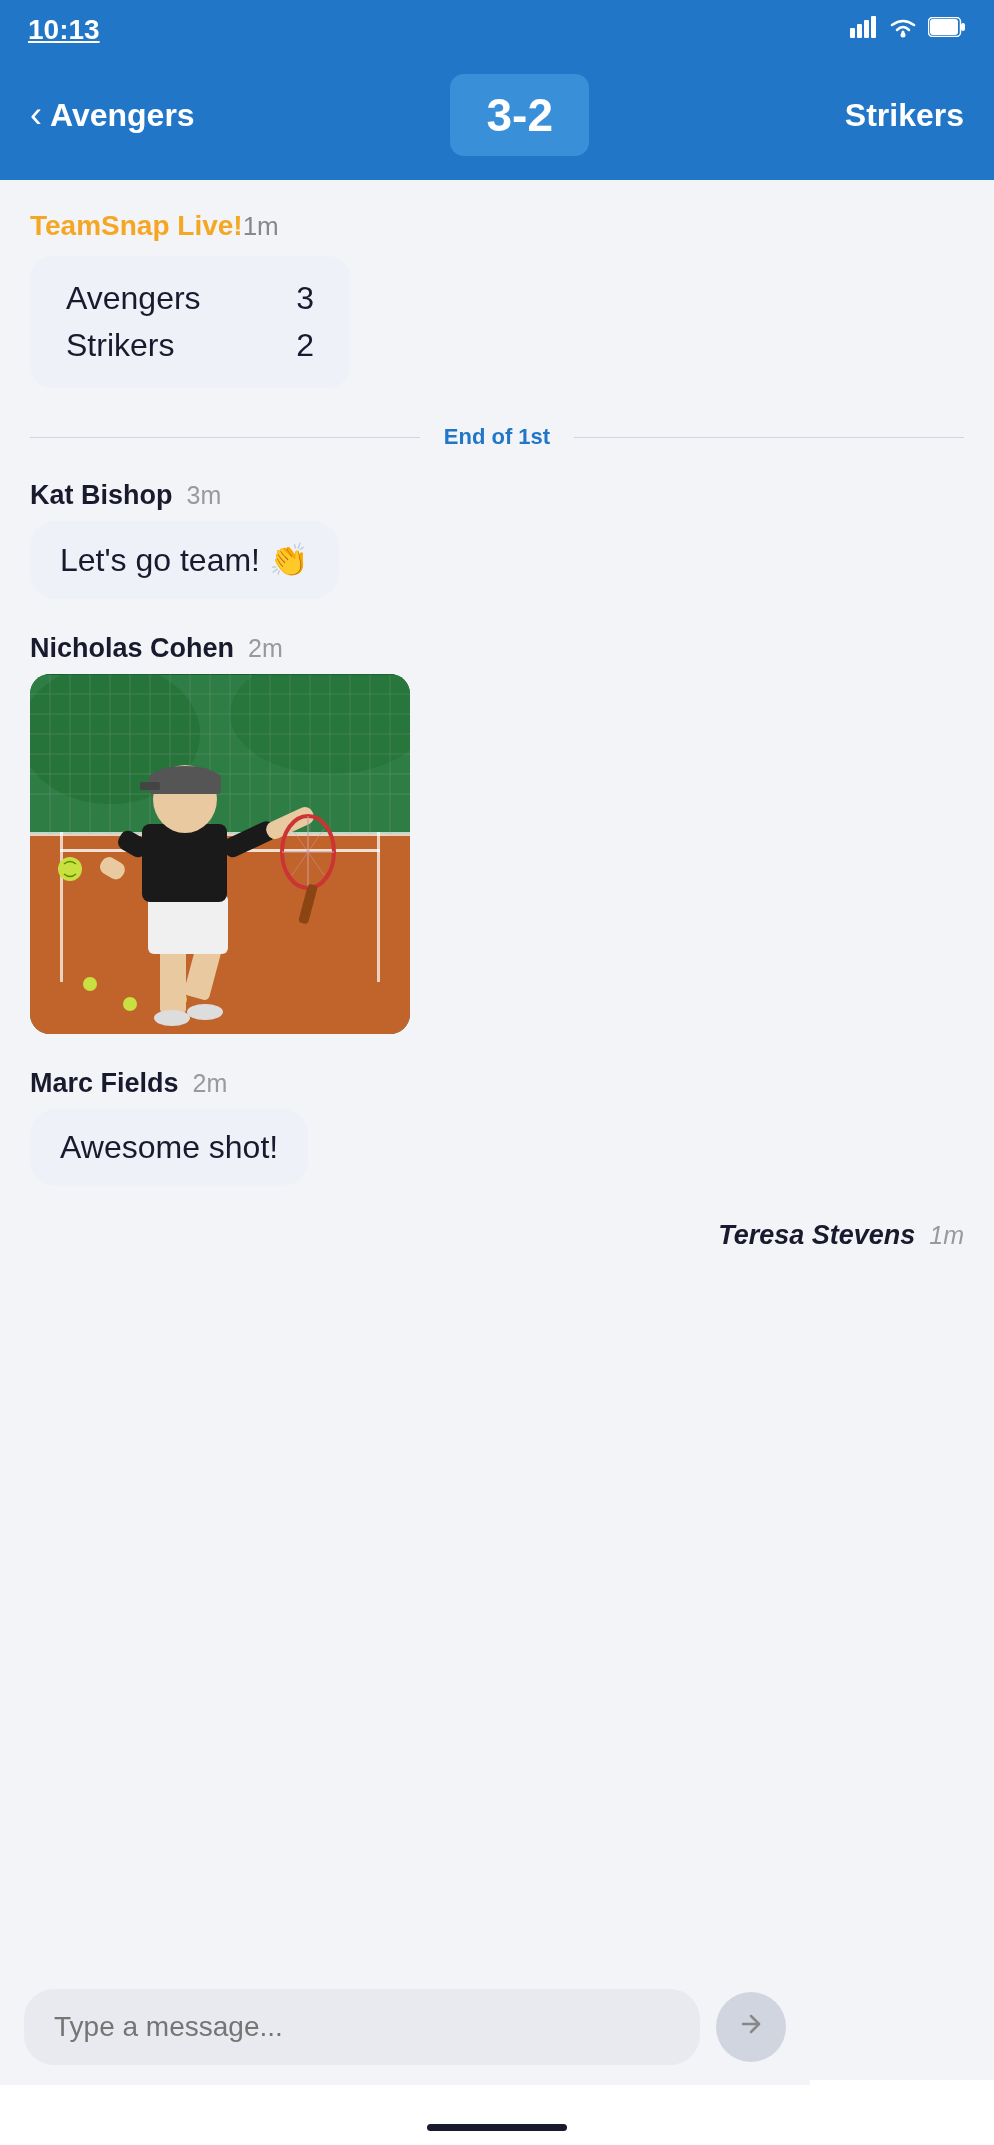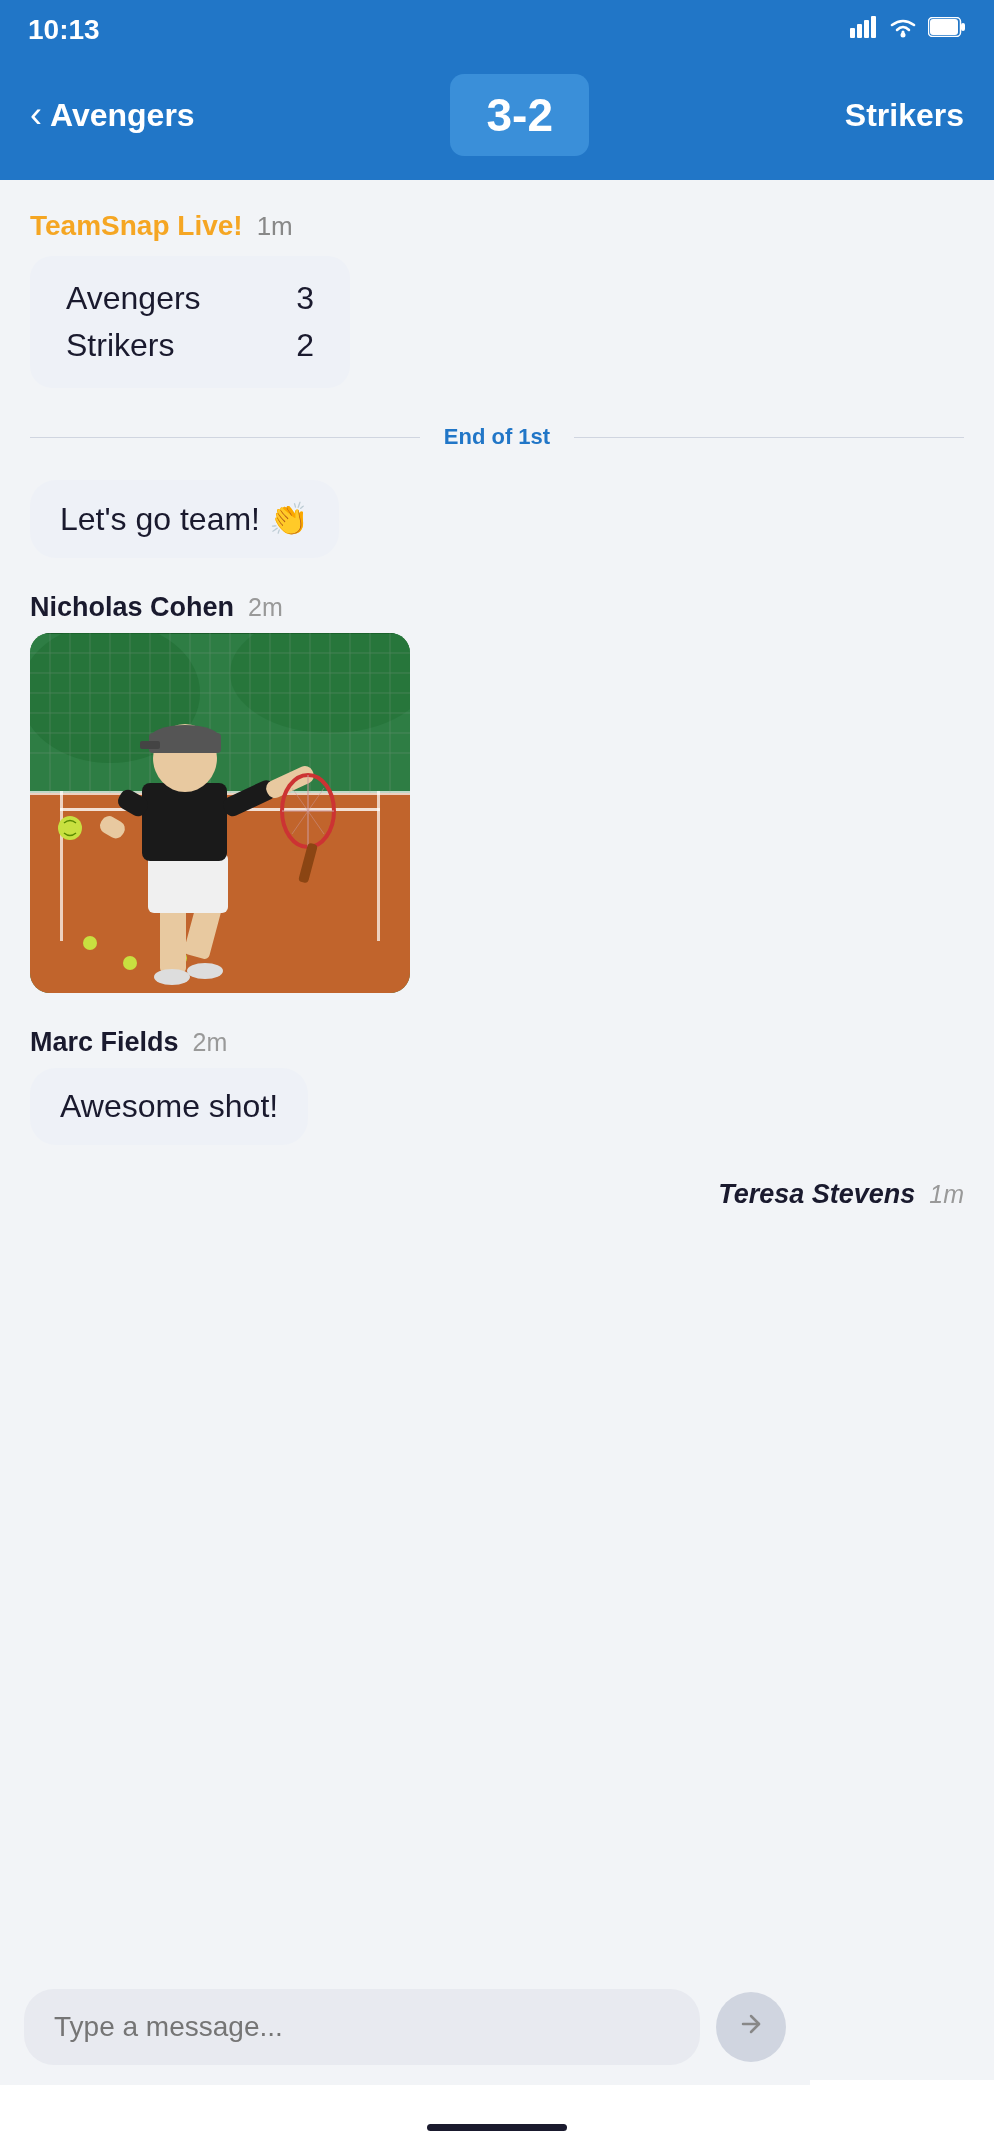--- a/index.html
+++ b/index.html
@@ -13,20 +13,21 @@
     }
 
     
     .status-bar {
       background: #2176c7;
       padding: 14px 28px 10px;
       display: flex;
       justify-content: space-between;
       align-items: center;
       color: white;
+      text-decoration: underline;
     }
     .status-time {
       font-size: 28px;
       font-weight: 600;
     }
     .status-icons {
       display: flex;
       align-items: center;
       gap: 10px;
     }
@@ -84,21 +85,21 @@
       padding: 30px 30px 0;
     }
 
     
     .live-event {
       margin-bottom: 30px;
     }
     .live-event-header {
       display: flex;
       align-items: center;
-      gap: 14px;
+      gap: 0;
       margin-bottom: 14px;
     }
     .live-label {
       color: #f5a623;
       font-size: 28px;
       font-weight: 700;
     }
     .live-time {
       color: #888;
       font-size: 26px;
@@ -318,20 +319,24 @@
       </div>
     </div>
 
     <div class="period-divider">
       <div class="divider-line"></div>
       <span class="period-text">End of 1st</span>
       <div class="divider-line"></div>
     </div>
 
     <div class="message-group">
+      <div class="message-author-row">
+        <span class="message-author">Kat Bishop</span>
+        <span class="message-time">3m</span>
+      </div>
       <div class="message-bubble">
         <span>Let's go team! 👏</span>
       </div>
     </div>
 
     <div class="message-group">
       <div class="message-author-row">
         <span class="message-author">Nicholas Cohen</span>
         <span class="message-time">2m</span>
       </div>

